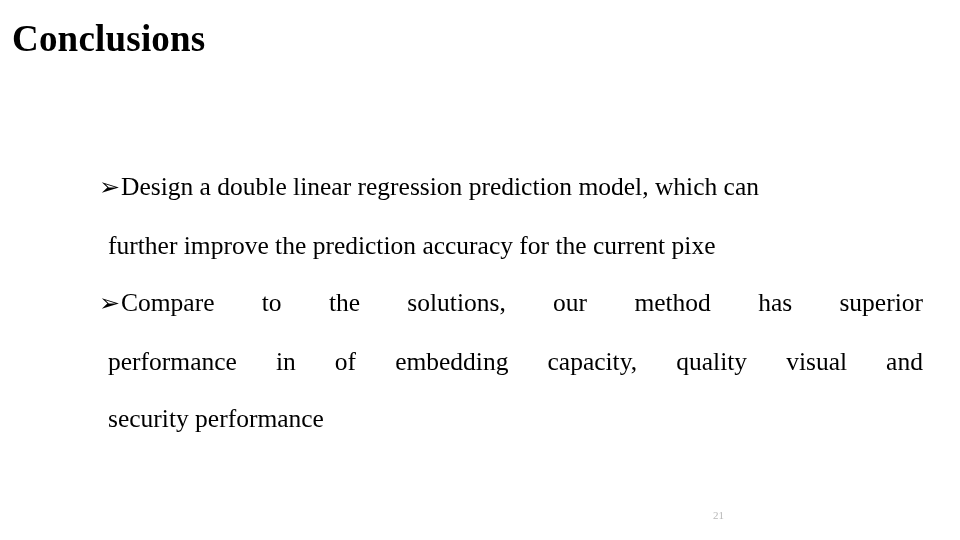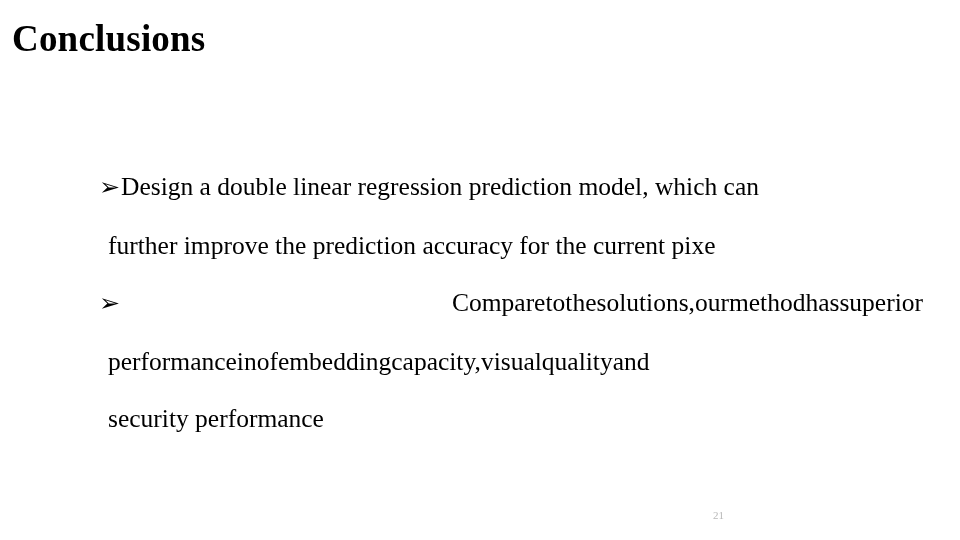--- a/index.html
+++ b/index.html
@@ -79,20 +79,21 @@
   }
 
   
   .line.cont {
     padding-left: 9px;
   }
 
   
   .line.justify {
     display: flex;
+    justify-content: space-between;
     white-space: nowrap;
   }
   .line.justify.cont {
     width: 815px;
   }
   .justify-run {
     display: inline-block;
   }
 
   .para.second {
@@ -103,21 +104,21 @@
     display: flex;
     align-items: baseline;
     width: 824px;
   }
   .bullet-row.just .bullet-glyph {
     flex: 0 0 auto;
   }
   .bullet-row.just .just-words {
     display: flex;
     flex: 1 1 auto;
-    justify-content: flex-end;
+    justify-content: space-between;
   }
 
   
   .page-number {
     position: absolute;
     right: 72px;
     top: 508px;
     font-size: 11px;
     line-height: 14px;
     color: #b9b9b9;
@@ -154,22 +155,22 @@
           <span class="justify-run">superior</span>
         </span>
       </div>
 
       <div class="line justify cont">
         <span class="justify-run">performance</span>
         <span class="justify-run">in</span>
         <span class="justify-run">of</span>
         <span class="justify-run">embedding</span>
         <span class="justify-run">capacity,</span>
+        <span class="justify-run">quality</span>
         <span class="justify-run">visual</span>
-        <span class="justify-run">quality</span>
         <span class="justify-run">and</span>
       </div>
 
       <div class="line cont">security performance</div>
     </div>
 
   </div>
 
   <div class="page-number">21</div>
 

